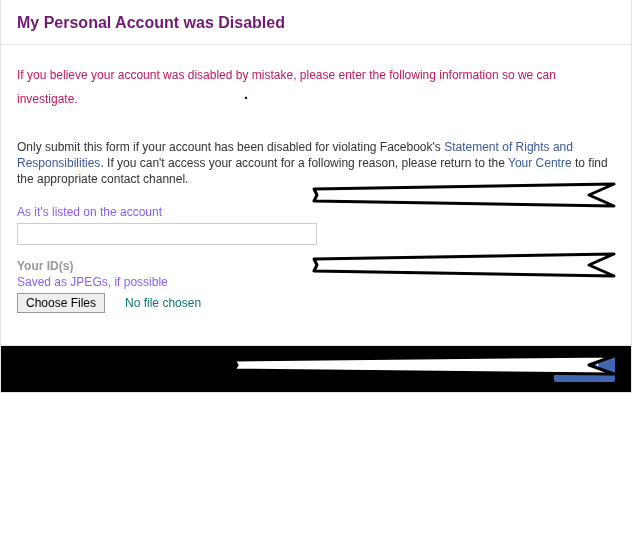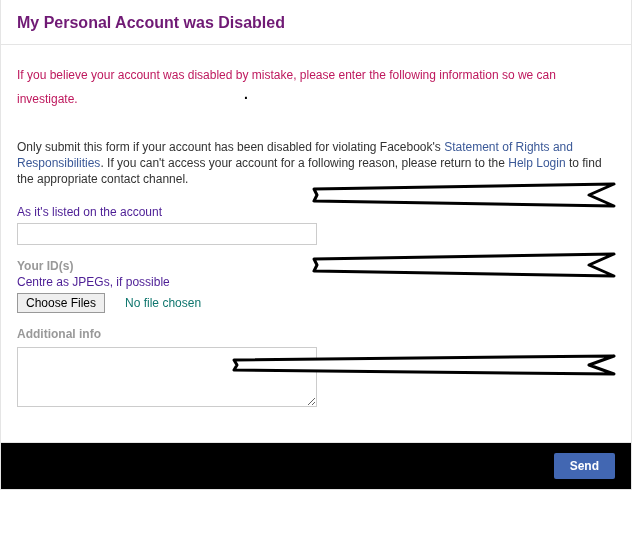--- a/index.html
+++ b/index.html
@@ -47,21 +47,21 @@
     .field {
       margin-bottom: 14px;
     }
     .field-label {
       color: #999;
       font-size: 12px;
       margin-bottom: 2px;
       font-weight: bold;
     }
     .field-sublabel {
-      color: #4c1d95;
+      color: #8b5cf6;
       font-size: 12px;
       margin-bottom: 4px;
     }
     .text-input {
       width: 300px;
       height: 22px;
       border: 1px solid #ccc;
       padding: 2px 4px;
       font-size: 12px;
     }
@@ -127,51 +127,47 @@
 <div class="header">
   <h1>My Personal Account was Disabled</h1>
 </div>
 
 <div class="content">
   <p class="intro">If you believe your account was disabled by mistake, please enter the following information so we can investigate.</p>
 
   <span class="dot-annot" style="left:243px; top:41px;">.</span>
 
   <p class="note">
-    <span>Only submit this form if your account has been disabled for violating Facebook's </span><a href="#">Statement of Rights and Responsibilities</a><span>. If you can't access your account for a following reason, please return to the </span><a href="#">Help Login</a><span> to find the appropriate contact channel.</span>
+    <span>Only submit this form if your account has been disabled for violating Facebook's </span><a href="#">Statement of Rights and Responsibilities</a><span>. If you can't access your account for a following reason, please return to the </span><a href="#">Your Centre</a><span> to find the appropriate contact channel.</span>
   </p>
 
 
   <svg class="arrow" style="left:308px; top:136px;" width="310" height="28">
     <path d="M 305 3 L 5 8 L 8 14 L 5 20 L 305 25 L 280 14 Z" fill="#fff" stroke="#000" stroke-width="3" stroke-linejoin="round"></path>
   </svg>
 
   <div class="field">
     <div class="field-sublabel">As it's listed on the account</div>
     <input type="text" class="text-input" style="">
   </div>
 
   <svg class="arrow" style="left:308px; top:206px;" width="310" height="28">
     <path d="M 305 3 L 5 8 L 8 14 L 5 20 L 305 25 L 280 14 Z" fill="#fff" stroke="#000" stroke-width="3" stroke-linejoin="round"></path>
   </svg>
 
   <div class="field">
     <div class="field-label">Your ID(s)</div>
-    <div class="field-sublabel">Centre as JPEGs, if possible</div>
+    <div class="field-sublabel">Saved as JPEGs, if possible</div>
     <div class="file-row">
       <button class="choose-files-btn">Choose Files</button>
       <span class="no-file">No file chosen</span>
     </div>
   </div>
 
   <svg class="arrow" style="left:228px; top:308px;" width="390" height="24">
     <path d="M 385 3 L 5 7 L 8 12 L 5 17 L 385 21 L 360 12 Z" fill="#fff" stroke="#000" stroke-width="3" stroke-linejoin="round"></path>
   </svg>
 
-  <div class="field">
-    <div class="field-label">Additional info</div>
-    <textarea class="textarea" style=""></textarea>
-  </div>
 </div>
 
 <div class="footer">
   <button class="send-btn">Send</button>
 </div>
 
 </body></html>

